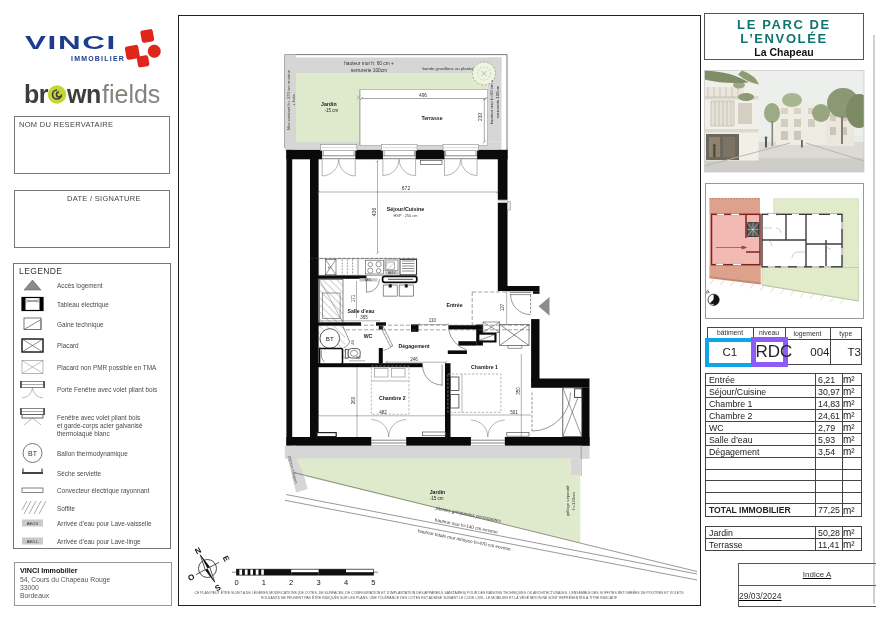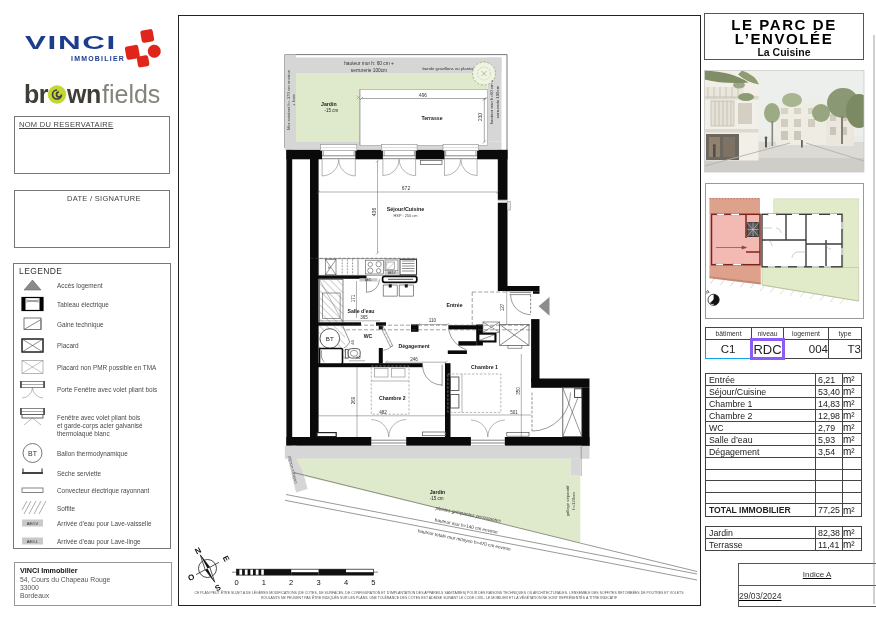--- a/index.html
+++ b/index.html
@@ -8,55 +8,55 @@
 .box{position:absolute;border:1px solid #8a8a8a;}
 svg text{font-family:"Liberation Sans",sans-serif;}
 </style>
 </head>
 <body>
 <div id="sheet">
 
 <div class="abs" style="left:178px;top:15px;width:521px;height:589px;border:1px solid #222;"></div>
 
 <div class="box" style="left:14px;top:116px;width:154px;height:56px;border-color:#777;">
-      <div style="margin:3px 0 0 4px;font-size:7.5px;color:#444;letter-spacing:.3px;text-decoration:underline;">NOM DU RESERVATAIRE</div>
+      <div style="margin:3px 0 0 4px;font-size:7.5px;color:#444;letter-spacing:.3px;">NOM DU RESERVATAIRE</div>
     </div>
 
 <div class="box" style="left:14px;top:190px;width:154px;height:56px;border-color:#777;">
       <div style="margin:3px 0 0 4px;font-size:7.5px;color:#444;letter-spacing:.3px;padding-left:48px;">DATE / SIGNATURE</div>
     </div>
 
 <div class="box" style="left:13px;top:263px;width:156px;height:284px;border-color:#777;"></div>
 
 <div class="box" style="left:14px;top:562px;width:156px;height:42px;border-color:#999;">
 <div style="margin:3px 0 0 5px;font-size:7.2px;color:#111;font-weight:bold;">VINCI Immobilier</div>
 <div style="margin:1px 0 0 5px;font-size:6.8px;color:#555;">54, Cours du Chapeau Rouge</div>
 <div style="margin:1px 0 0 5px;font-size:6.8px;color:#555;">33000</div>
 <div style="margin:1px 0 0 5px;font-size:6.8px;color:#555;">Bordeaux</div>
 </div>
 
 <div class="abs" style="left:704px;top:13px;width:158px;height:45px;border:1px solid #555;">
-<div style="margin:4px 0 0 0;text-align:center;font-size:15px;font-weight:bold;letter-spacing:1.6px;color:#000000;line-height:13.5px;">LE PARC DE<br>L’ENVOLÉE</div>
-<div style="margin:1px 0 0 0;text-align:center;font-size:10.5px;font-weight:bold;color:#111;">La Cuisine</div>
+<div style="margin:4px 0 0 0;text-align:center;font-size:13px;font-weight:bold;letter-spacing:1.6px;color:#0f766e;line-height:13.5px;">LE PARC DE<br>L’ENVOLÉE</div>
+<div style="margin:1px 0 0 0;text-align:center;font-size:10.5px;font-weight:bold;color:#111;">La Chapeau</div>
 </div>
 
 <div class="abs" style="left:705px;top:183px;width:157px;height:134px;border:1px solid #999;"></div>
 
 <div class="abs" style="left:705px;top:327px;width:157px;height:33px;">
 <table style="border-collapse:collapse;width:100%;height:100%;table-layout:fixed;">
 <tbody>
           <tr style="height:12px;">
 <td style="border:1px solid #444;width:45px;text-align:center;font-size:6.8px;color:#333;padding:0;">bâtiment</td>
 <td style="border:1px solid #444;width:31px;text-align:center;font-size:6.8px;color:#333;padding:0;">niveau</td>
 <td style="border:1px solid #444;width:44px;text-align:center;font-size:6.8px;color:#333;padding:0;">logement</td>
 <td style="border:1px solid #444;text-align:center;font-size:6.8px;color:#333;padding:0;">type</td>
           </tr>
 <tr>
-<td style="border:1px solid #0ea5e9;text-align:center;font-size:11.5px;color:#222;padding:0;">C1</td>
-<td style="border:3px solid #8b5cf6;text-align:center;font-size:13px;color:#222;padding:0;margin-top:32px;">RDC</td>
+<td style="border:4px solid #0ea5e9;text-align:center;font-size:11.5px;color:#222;padding:0;">C1</td>
+<td style="border:5px solid #8b5cf6;text-align:center;font-size:17px;color:#222;padding:0;margin-top:32px;">RDC</td>
 <td style="border:1px solid #444;text-align:right;font-size:11.5px;color:#222;padding:0;">004</td>
 <td style="border:1px solid #444;text-align:right;font-size:11.5px;color:#222;padding:0;">T3</td>
           </tr>
 </tbody>
       </table>
 </div>
 
 <div class="abs" style="left:705px;top:373px;width:157px;">
 <table style="border-collapse:collapse;width:100%;table-layout:fixed;">
 <colgroup>
@@ -65,31 +65,31 @@
           <col>
         </colgroup>
 <tbody>
           <tr style="height:11.6px;">
             <td class="tn">Entrée</td>
             <td class="tv">6,21</td>
             <td class="tm">m²</td>
           </tr>
 <tr style="height:11.6px;">
             <td class="tn">Séjour/Cuisine</td>
-            <td class="tv">53,40</td>
+            <td class="tv">30,97</td>
             <td class="tm">m²</td>
           </tr>
 <tr style="height:11.6px;">
             <td class="tn">Chambre 1</td>
             <td class="tv">14,83</td>
             <td class="tm">m²</td>
           </tr>
 <tr style="height:11.6px;">
             <td class="tn">Chambre 2</td>
-            <td class="tv">12,98</td>
+            <td class="tv">24,61</td>
             <td class="tm">m²</td>
           </tr>
 <tr style="height:11.6px;">
             <td class="tn">WC</td>
             <td class="tv">2,79</td>
             <td class="tm">m²</td>
           </tr>
 <tr style="height:11.6px;">
             <td class="tn">Salle d’eau</td>
             <td class="tv">5,93</td>
@@ -132,21 +132,21 @@
 <div class="abs" style="left:705px;top:526px;width:157px;">
 <table style="border-collapse:collapse;width:100%;table-layout:fixed;">
 <colgroup>
           <col style="width:110px;">
           <col style="width:27px;">
           <col>
         </colgroup>
 <tbody>
           <tr style="height:11.6px;">
             <td class="tn">Jardin</td>
-            <td class="tv">82,38</td>
+            <td class="tv">50,28</td>
             <td class="tm">m²</td>
           </tr>
 <tr style="height:11.6px;">
             <td class="tn">Terrasse</td>
             <td class="tv">11,41</td>
             <td class="tm">m²</td>
           </tr>
 </tbody>
       </table>
 </div>

